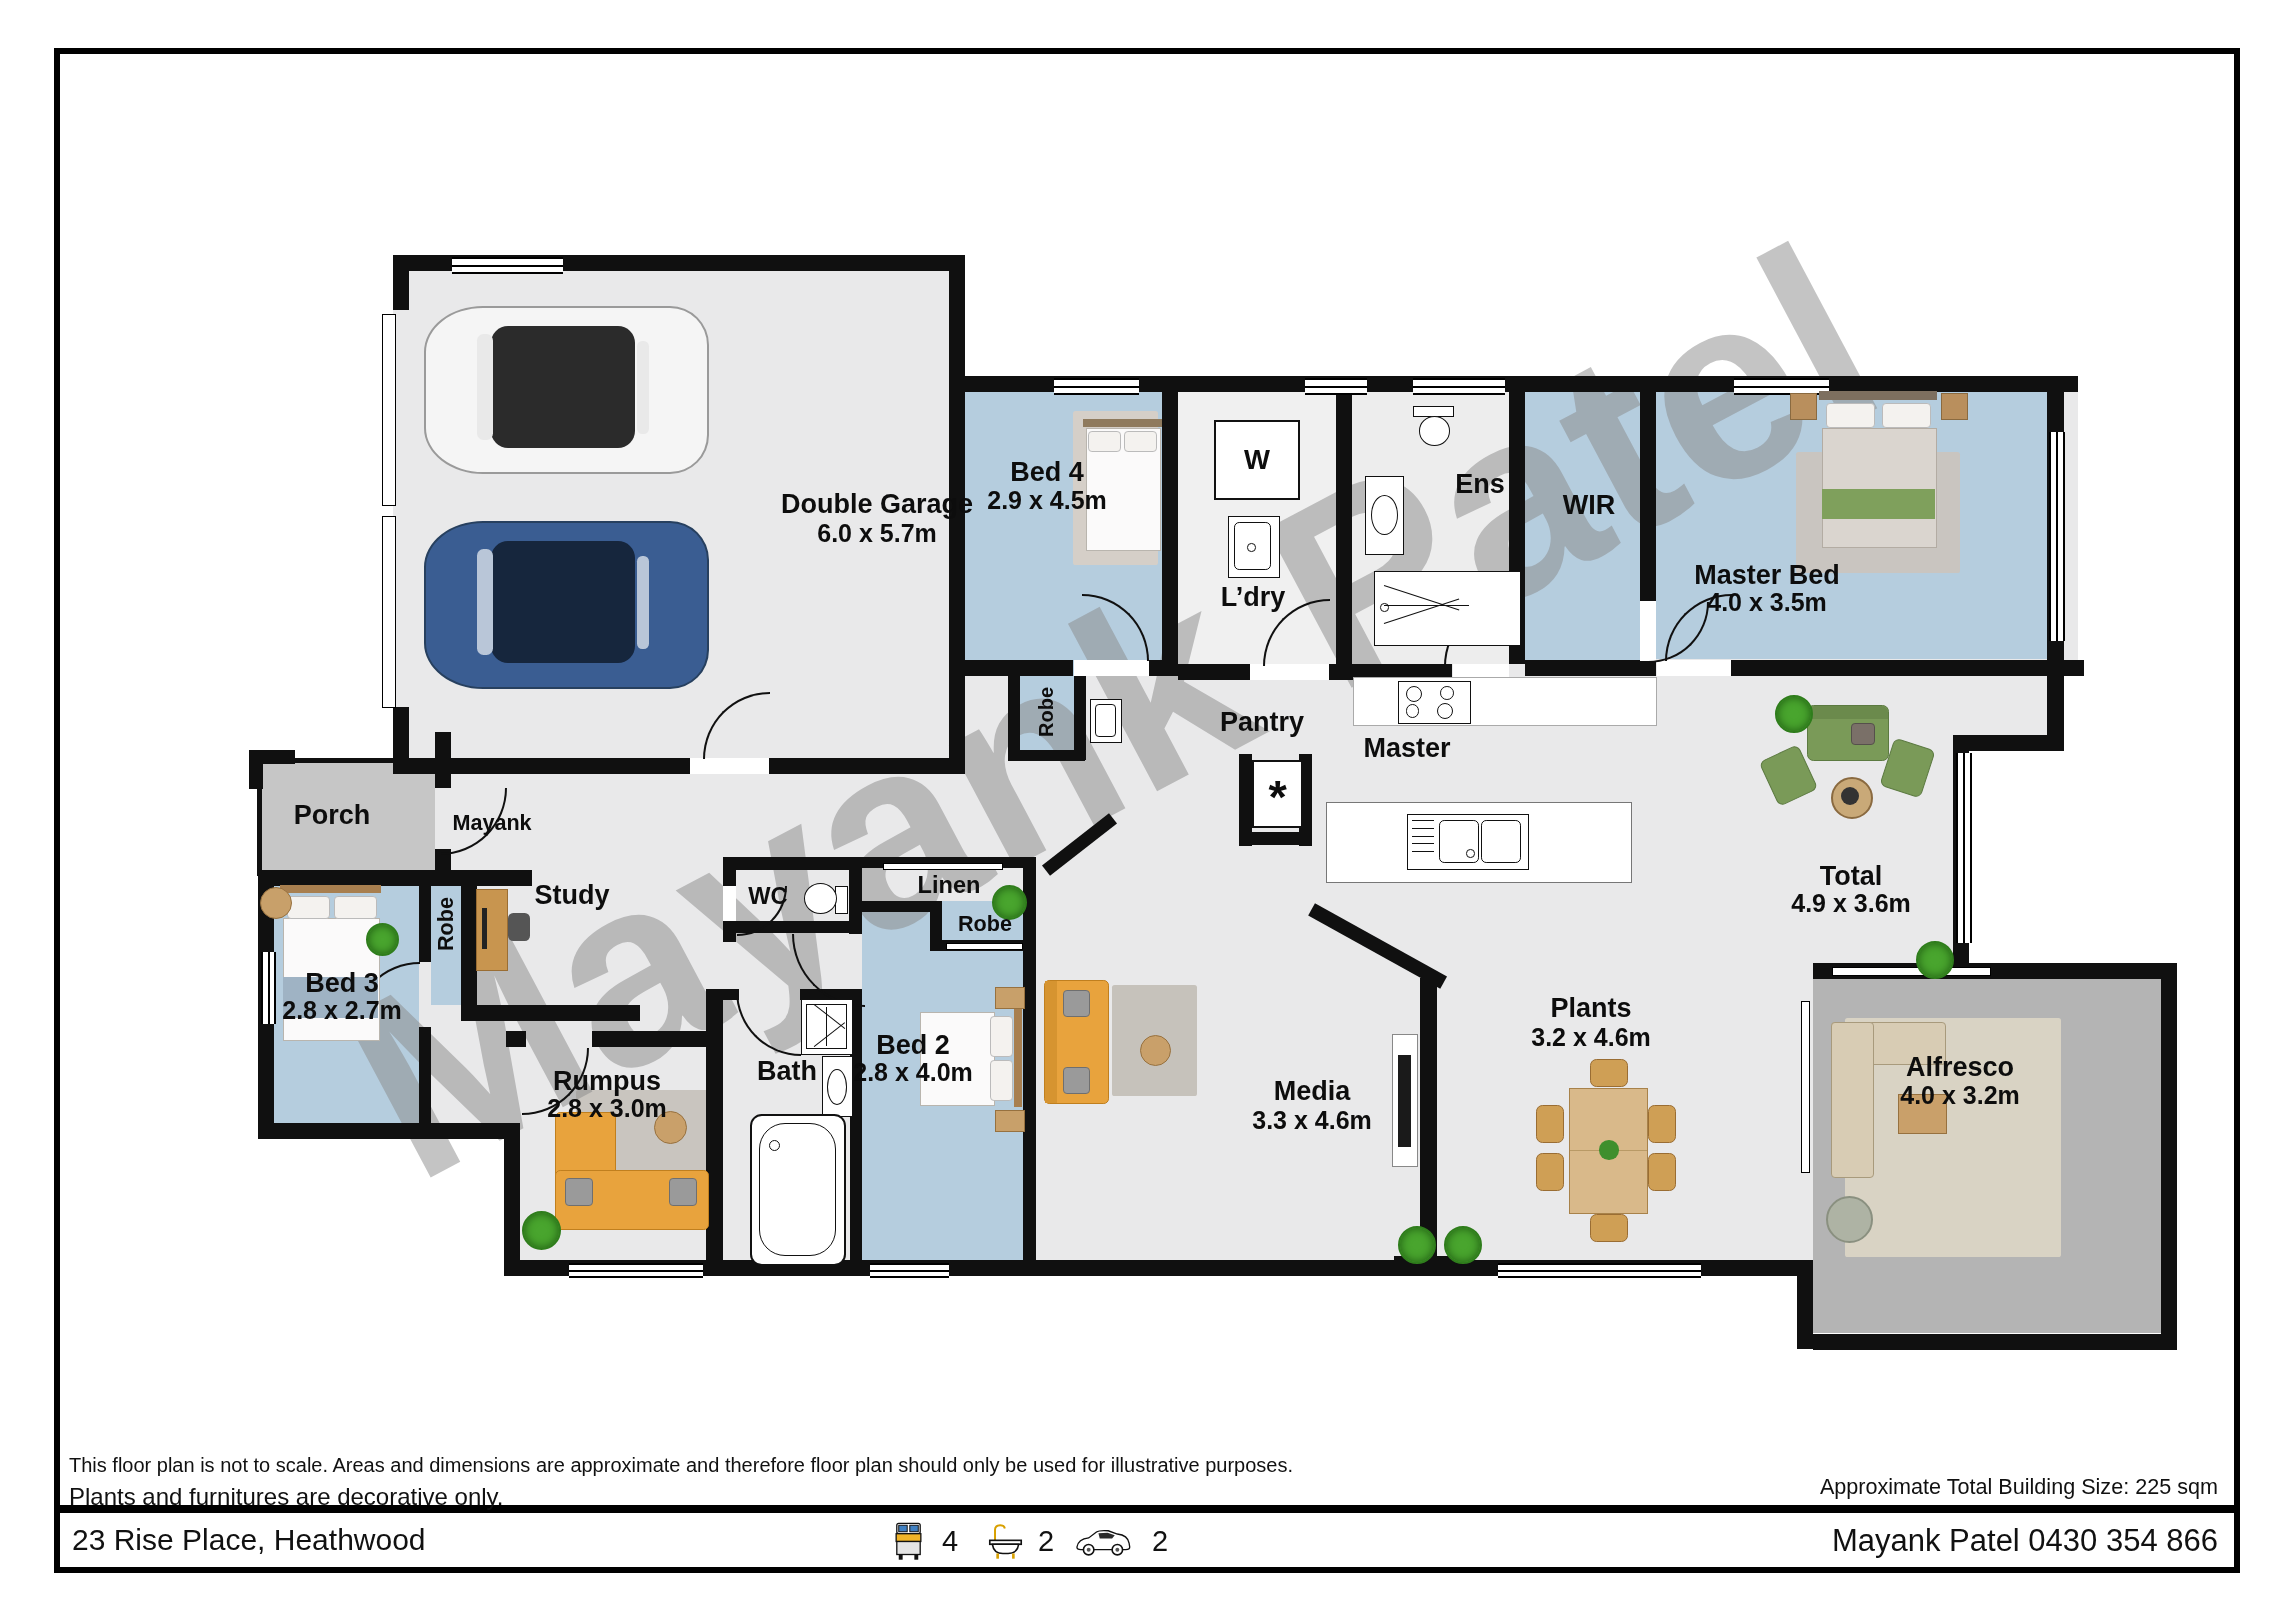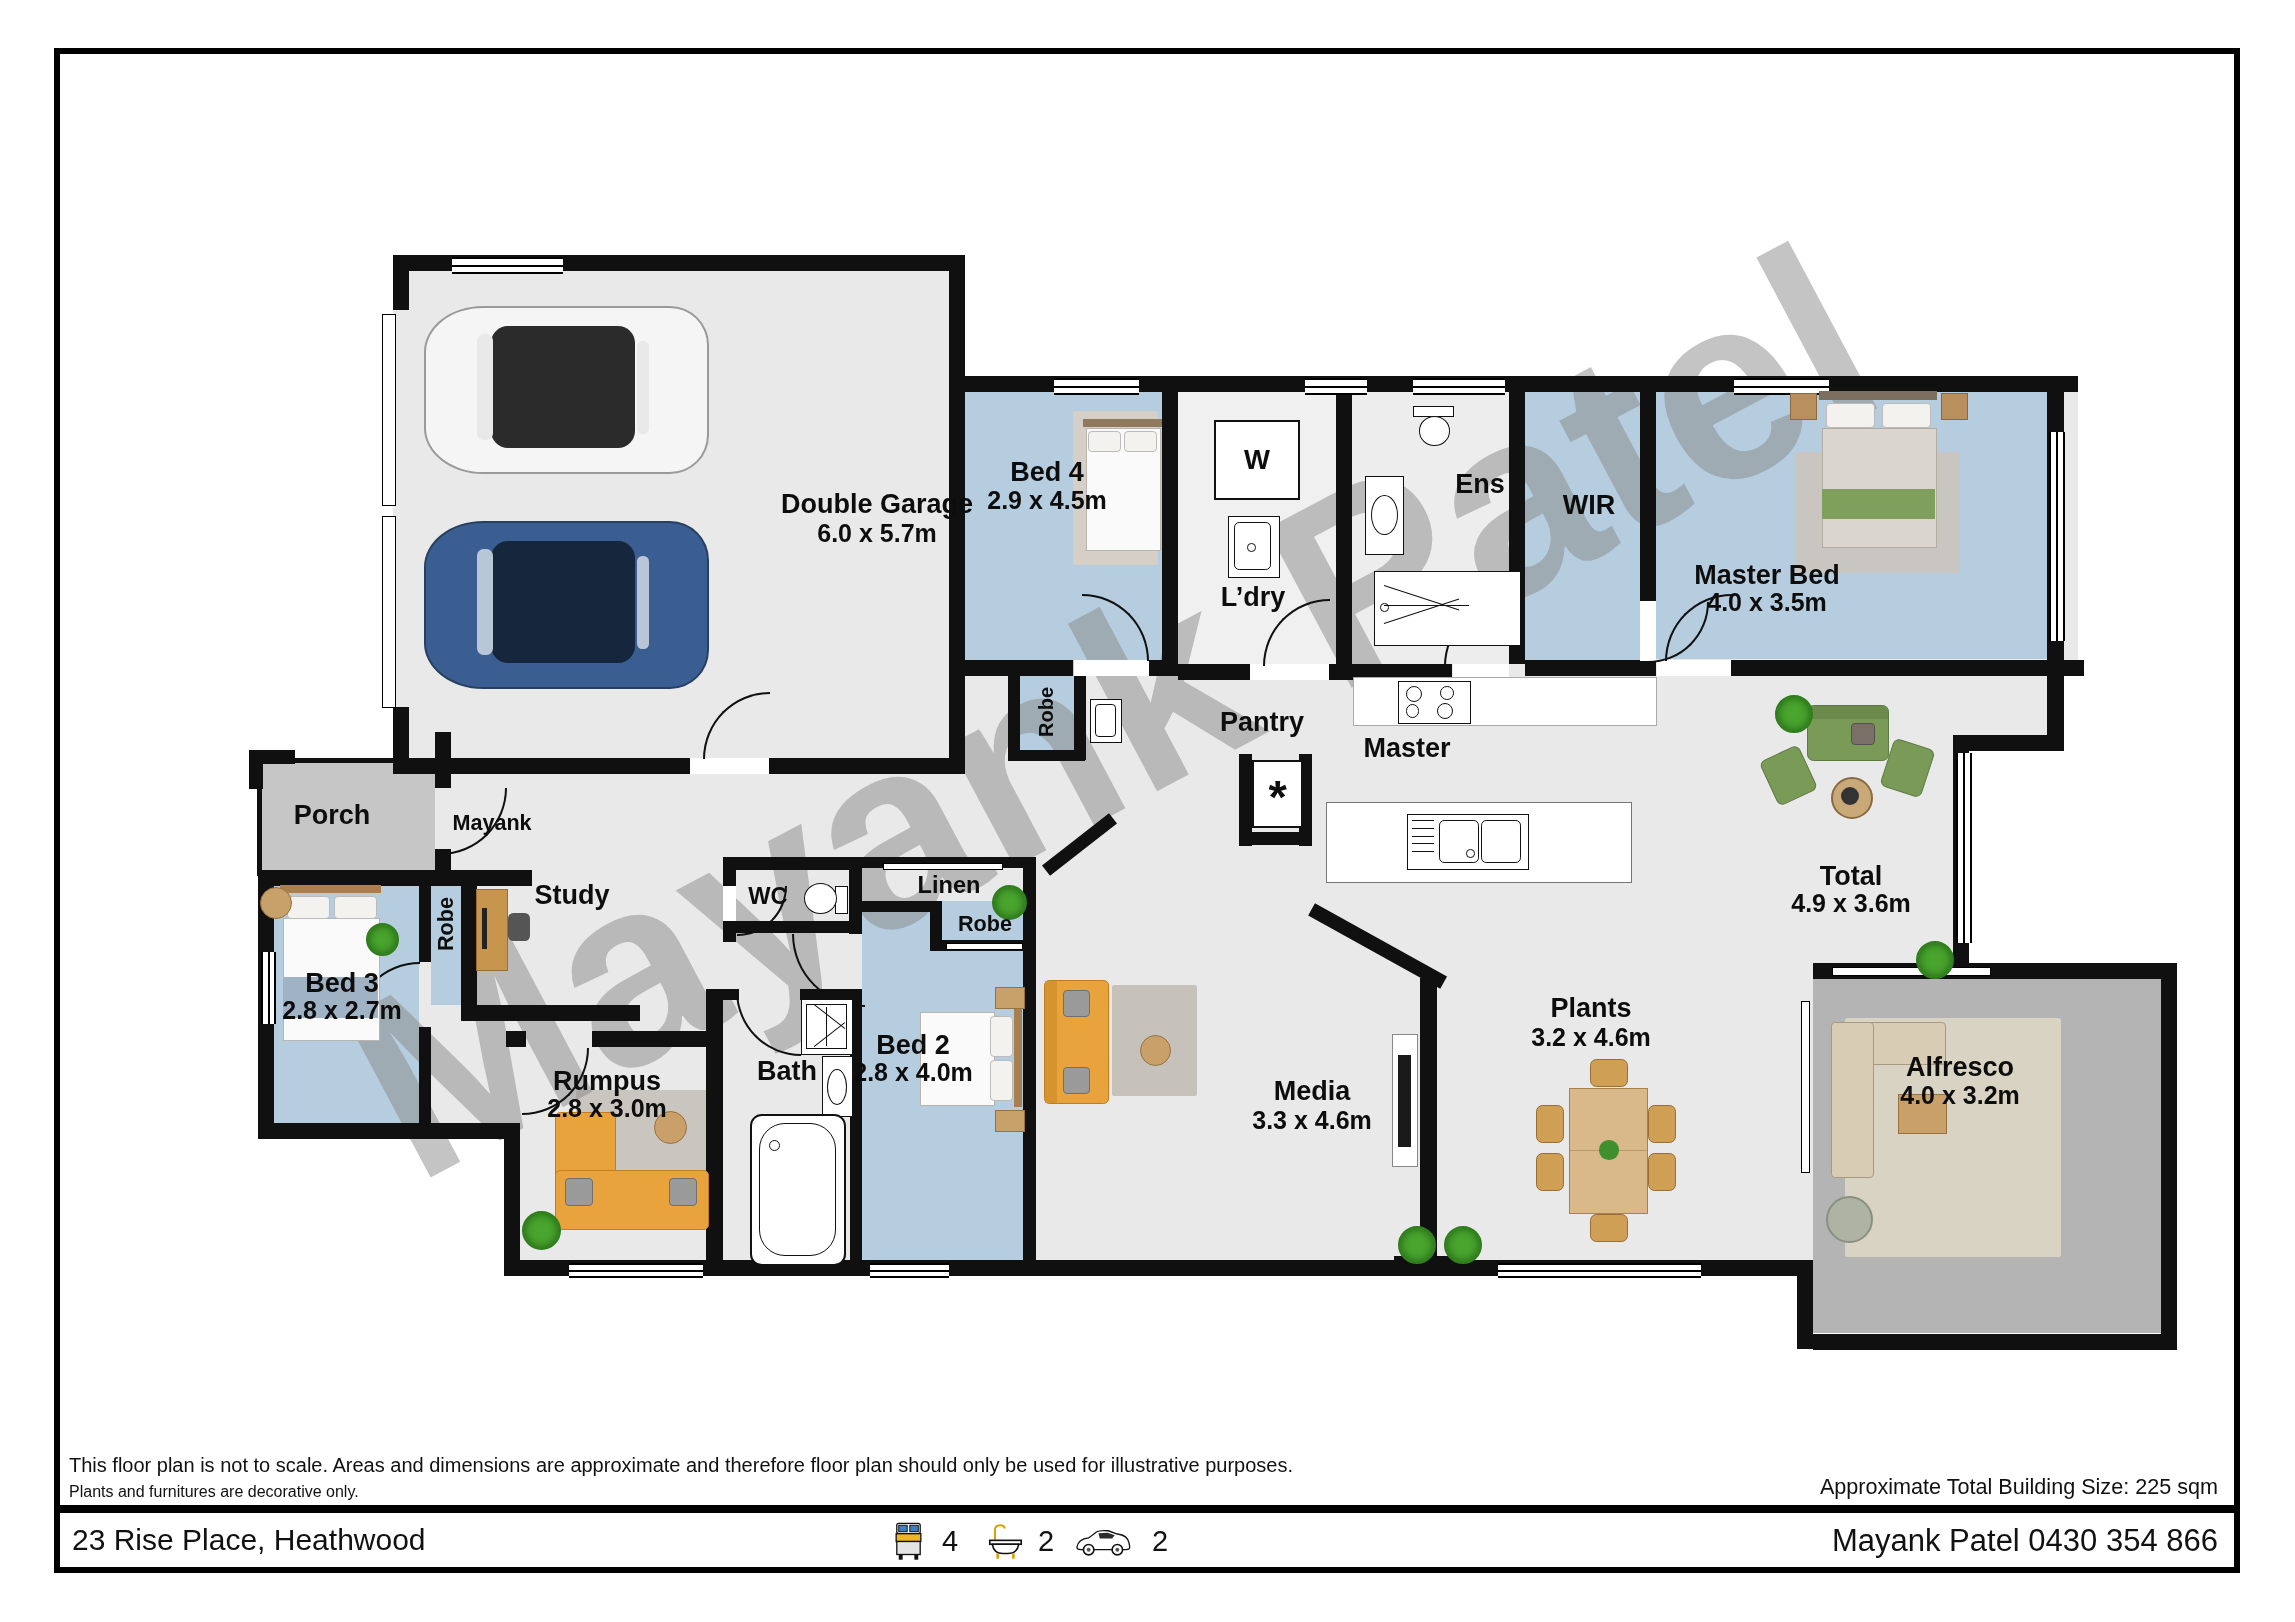--- a/index.html
+++ b/index.html
@@ -379,21 +379,21 @@
 <div class="lab" style="left:1312px;top:1091px">Media</div>
 <div class="lab dim" style="left:1312px;top:1120px">3.3 x 4.6m</div>
 <div class="lab" style="left:1591px;top:1008px">Plants</div>
 <div class="lab dim" style="left:1591px;top:1037px">3.2 x 4.6m</div>
 <div class="lab" style="left:1851px;top:876px">Total</div>
 <div class="lab dim" style="left:1851px;top:903px">4.9 x 3.6m</div>
 <div class="lab" style="left:1960px;top:1067px">Alfresco</div>
 <div class="lab dim" style="left:1960px;top:1095px">4.0 x 3.2m</div>
 
 <div class="foot" style="left:69px;top:1454px;font-size:20px">This floor plan is not to scale. Areas and dimensions are approximate and therefore floor plan should only be used for illustrative purposes.</div>
-<div class="foot" style="left:69px;top:1483px;font-size:16px">Plants and furnitures are decorative only.</div>
+<div class="foot" style="left:69px;top:1483px;font-size:24px">Plants and furnitures are decorative only.</div>
 <div class="foot" style="right:77px;top:1474px;font-size:21.6px">Approximate Total Building Size: 225 sqm</div>
 <div class="foot" style="left:72px;top:1523px;font-size:30px">23 Rise Place, Heathwood</div>
 <div class="foot" style="right:77px;top:1523px;font-size:31px">Mayank Patel 0430 354 866</div>
 
 <div class="foot" style="left:894px;top:1522px;width:29px;height:39px">
   <svg width="29" height="39" viewBox="0 0 44 60">
     <rect x="4" y="2" width="36" height="16" rx="3" fill="#fff" stroke="#111" stroke-width="2"></rect>
     <rect x="7" y="5" width="13" height="10" fill="#3f7fc1" stroke="#111" stroke-width="1.5"></rect>
     <rect x="24" y="5" width="13" height="10" fill="#3f7fc1" stroke="#111" stroke-width="1.5"></rect>
     <rect x="3" y="18" width="38" height="12" fill="#f0b429" stroke="#111" stroke-width="2"></rect>

